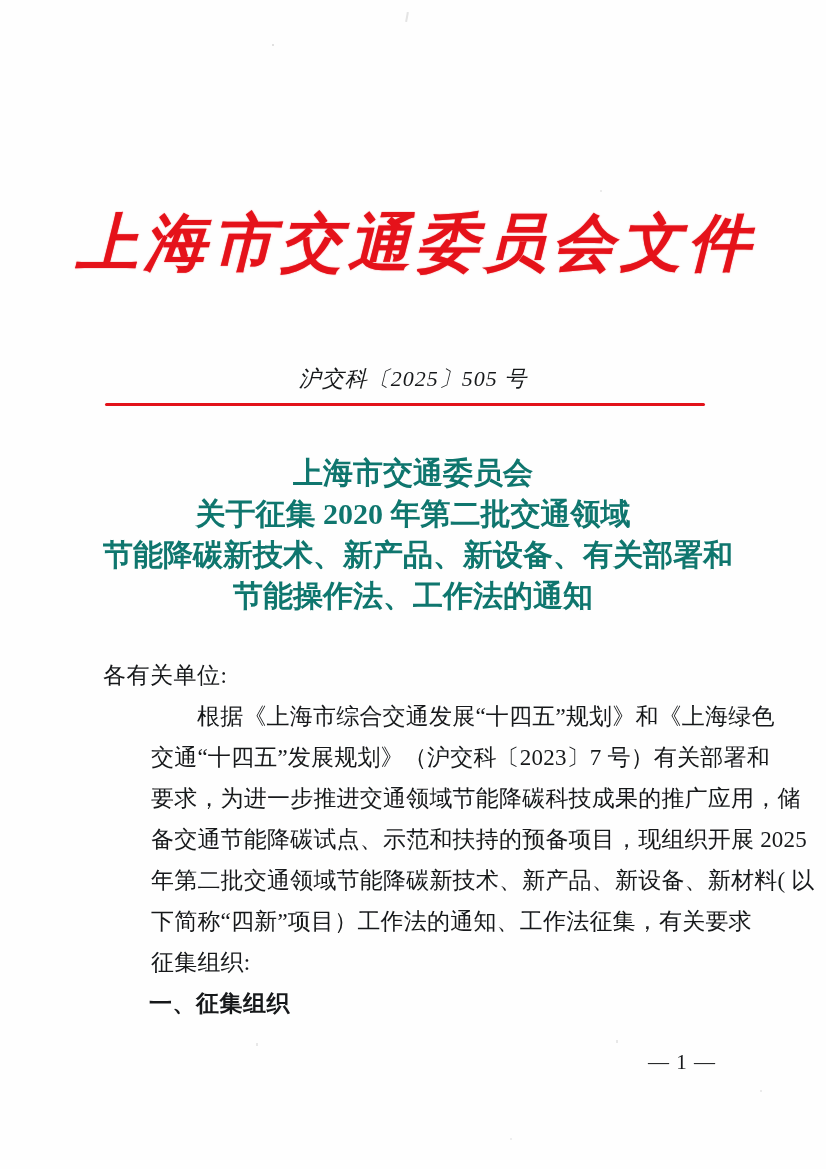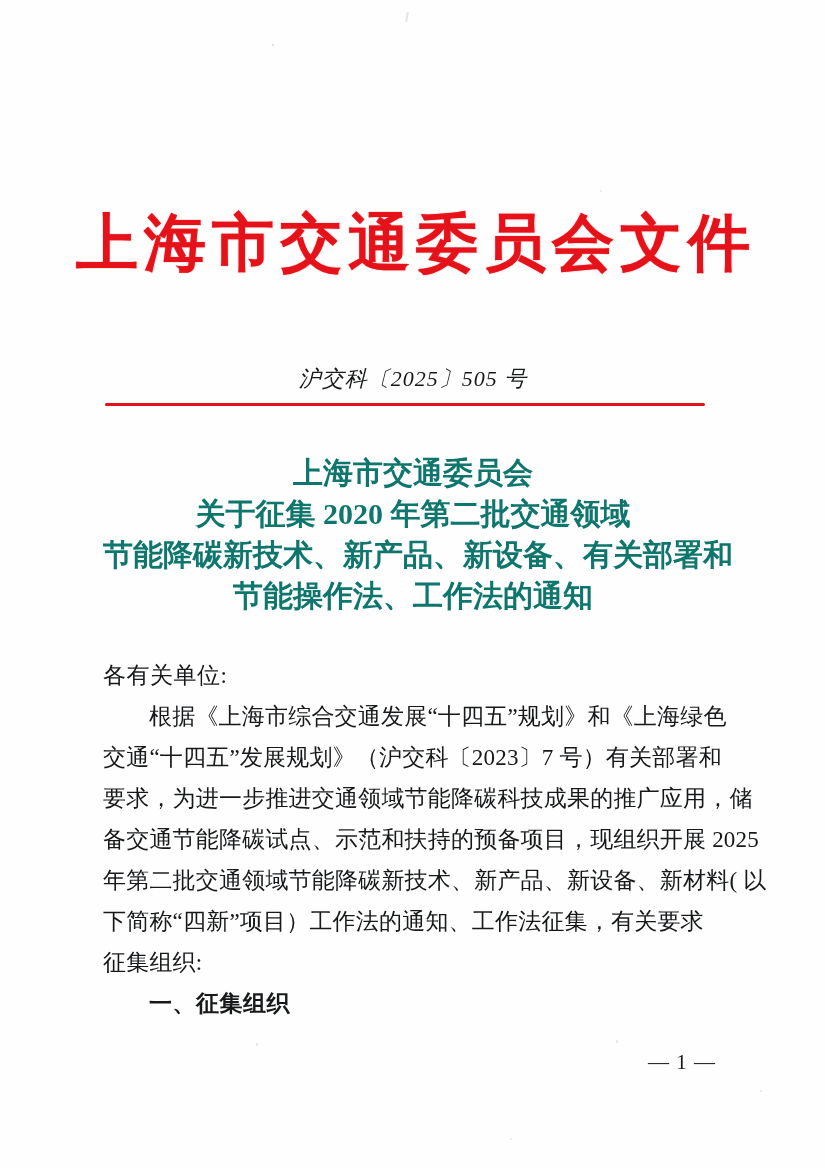--- a/index.html
+++ b/index.html
@@ -49,20 +49,21 @@
     text-align: center;
     color: #e5121a;
     font-family: "Liberation Serif", "DejaVu Serif", serif;
     font-weight: bold;
     font-size: 62px;
     line-height: 70px;
     letter-spacing: 6px;
     text-indent: 6px;
     white-space: nowrap;
     text-shadow: 0 0 1.2px rgba(229,18,26,.75);
+    font-style: italic;
   }
 
   
   .doc-number {
     position: absolute;
     left: 0;
     top: 363px;
     width: 826px;
     text-align: center;
     font-size: 22px;
@@ -121,20 +122,21 @@
   .para {
     font-size: 23px;
     line-height: 41px;
     letter-spacing: .2px;
     text-align: justify;
     text-align-last: left;
   }
   .para .pline {
     display: block;
     white-space: nowrap;
+    margin-left: 48px;
   }
   .para .pline.indent {
     text-indent: 46px;
   }
   .section-heading {
     font-weight: bold;
     font-size: 23px;
     line-height: 41px;
     text-indent: 46px;
     letter-spacing: .5px;

